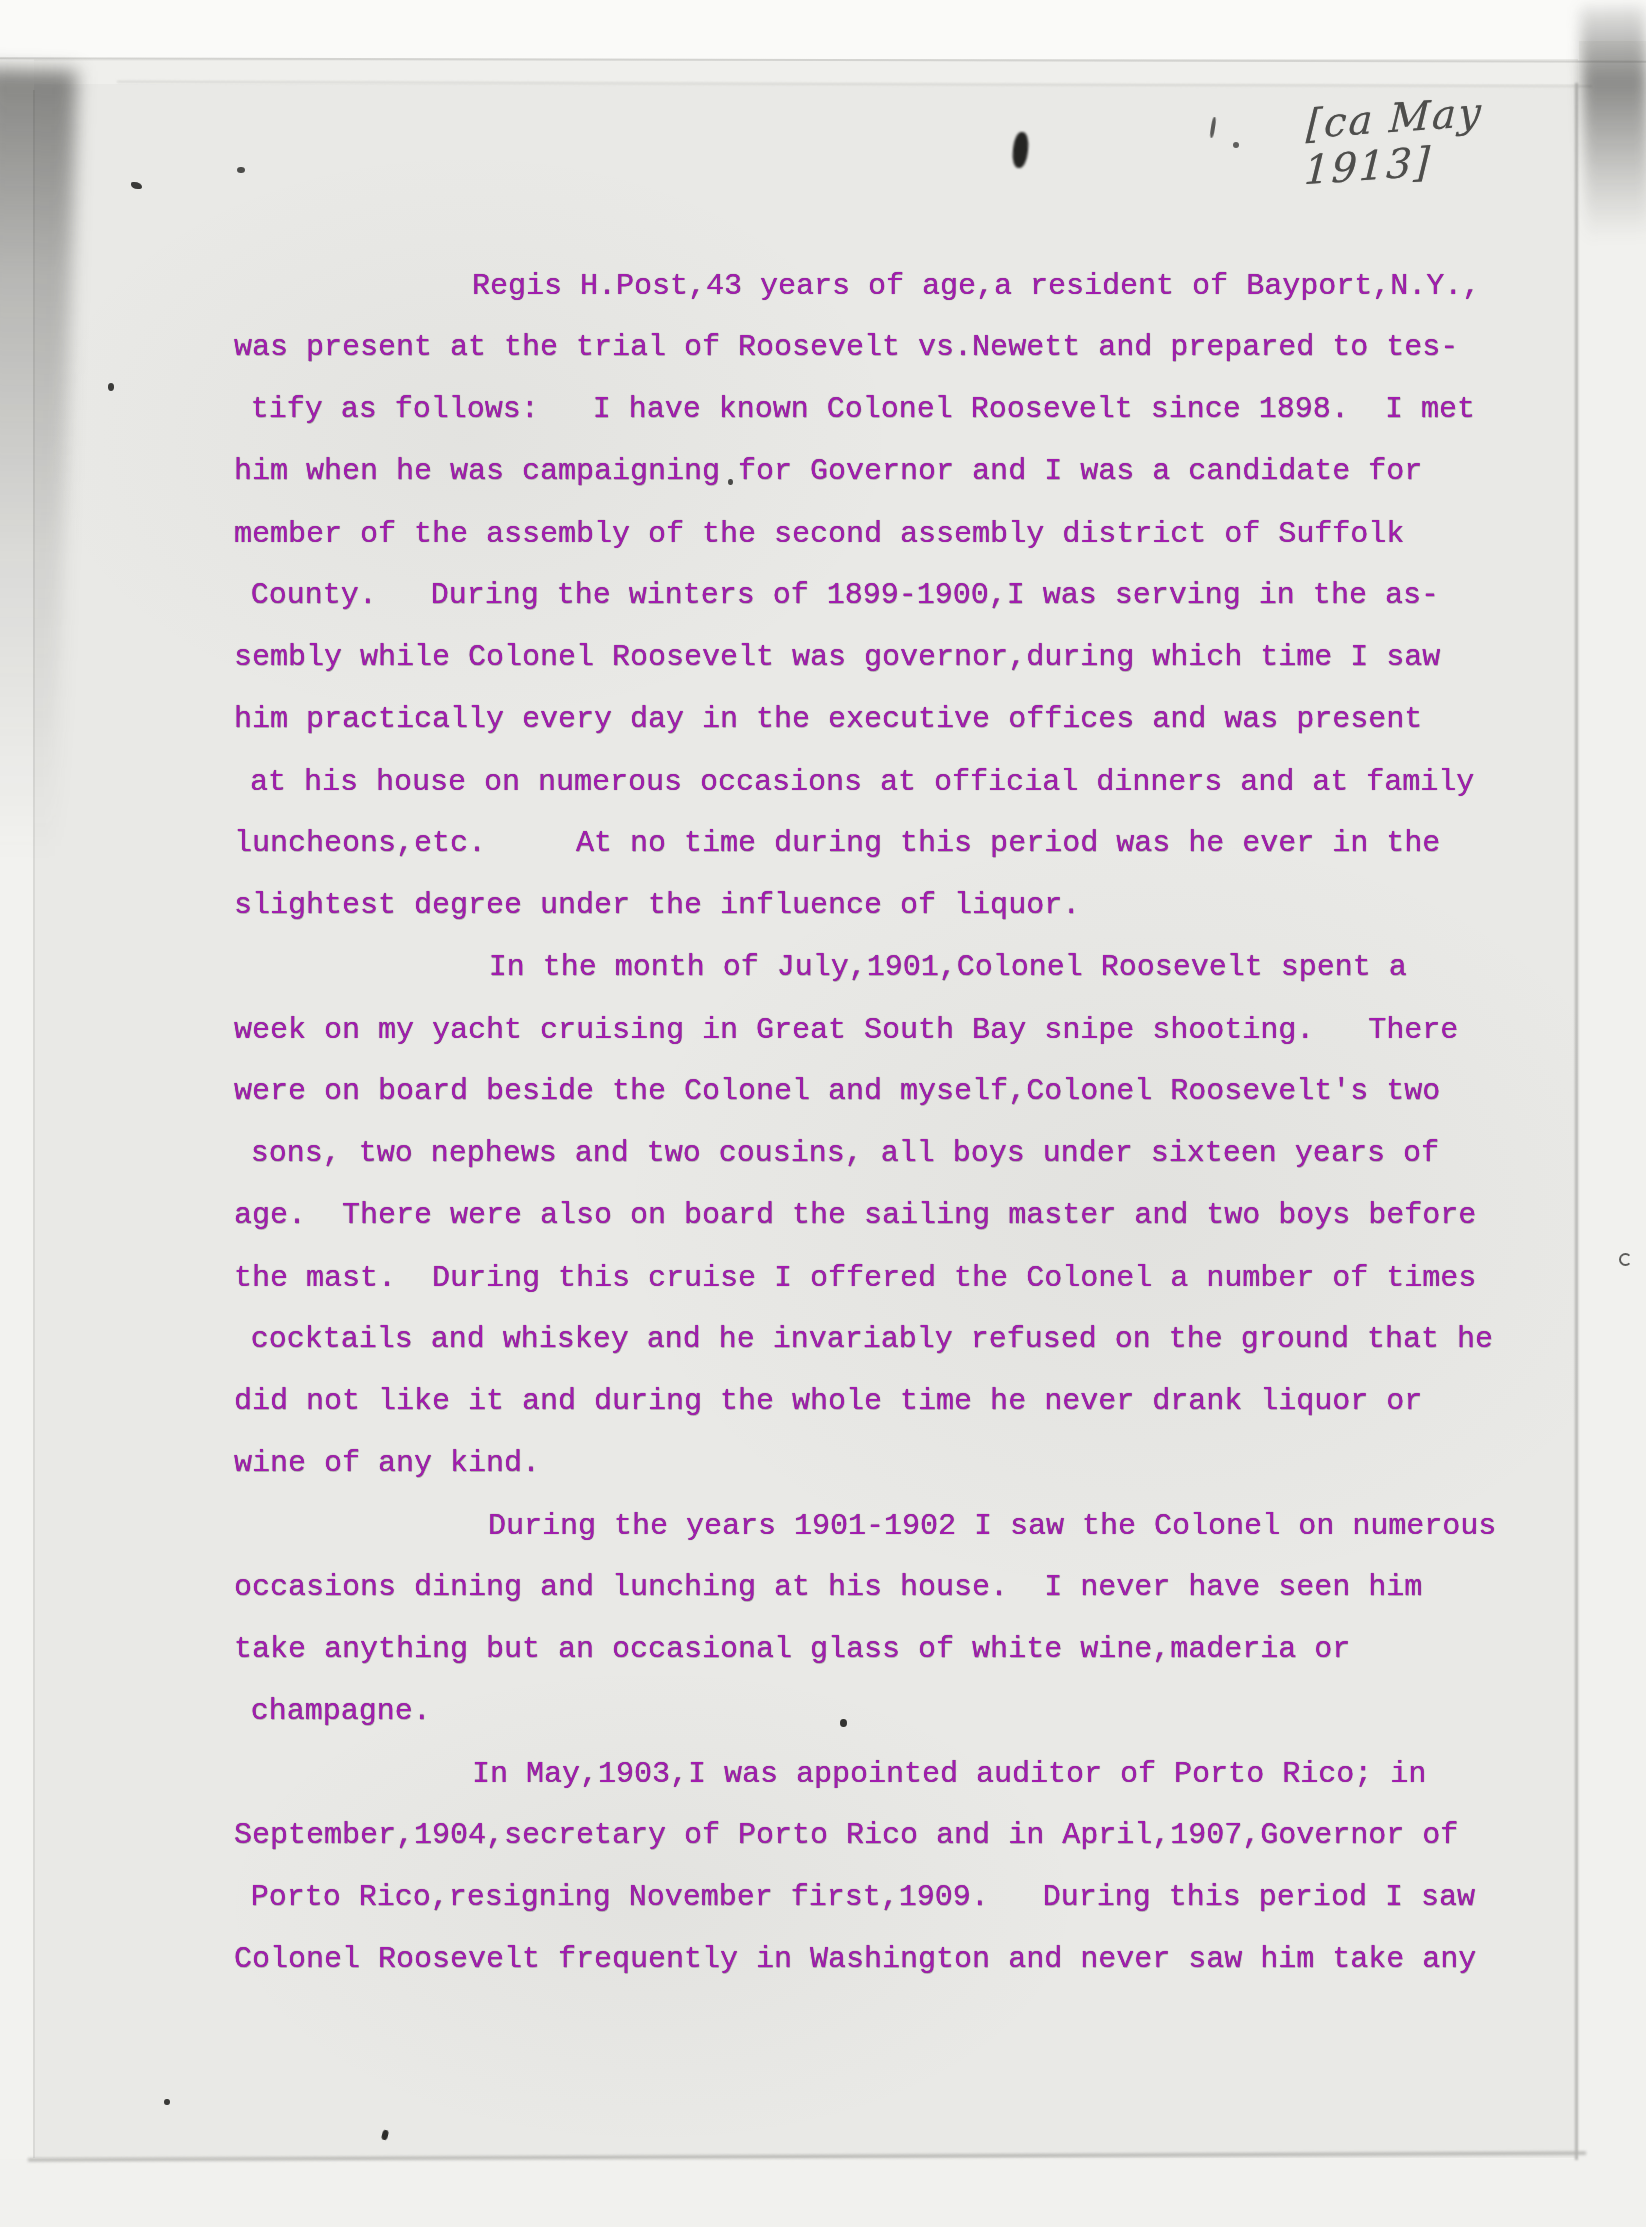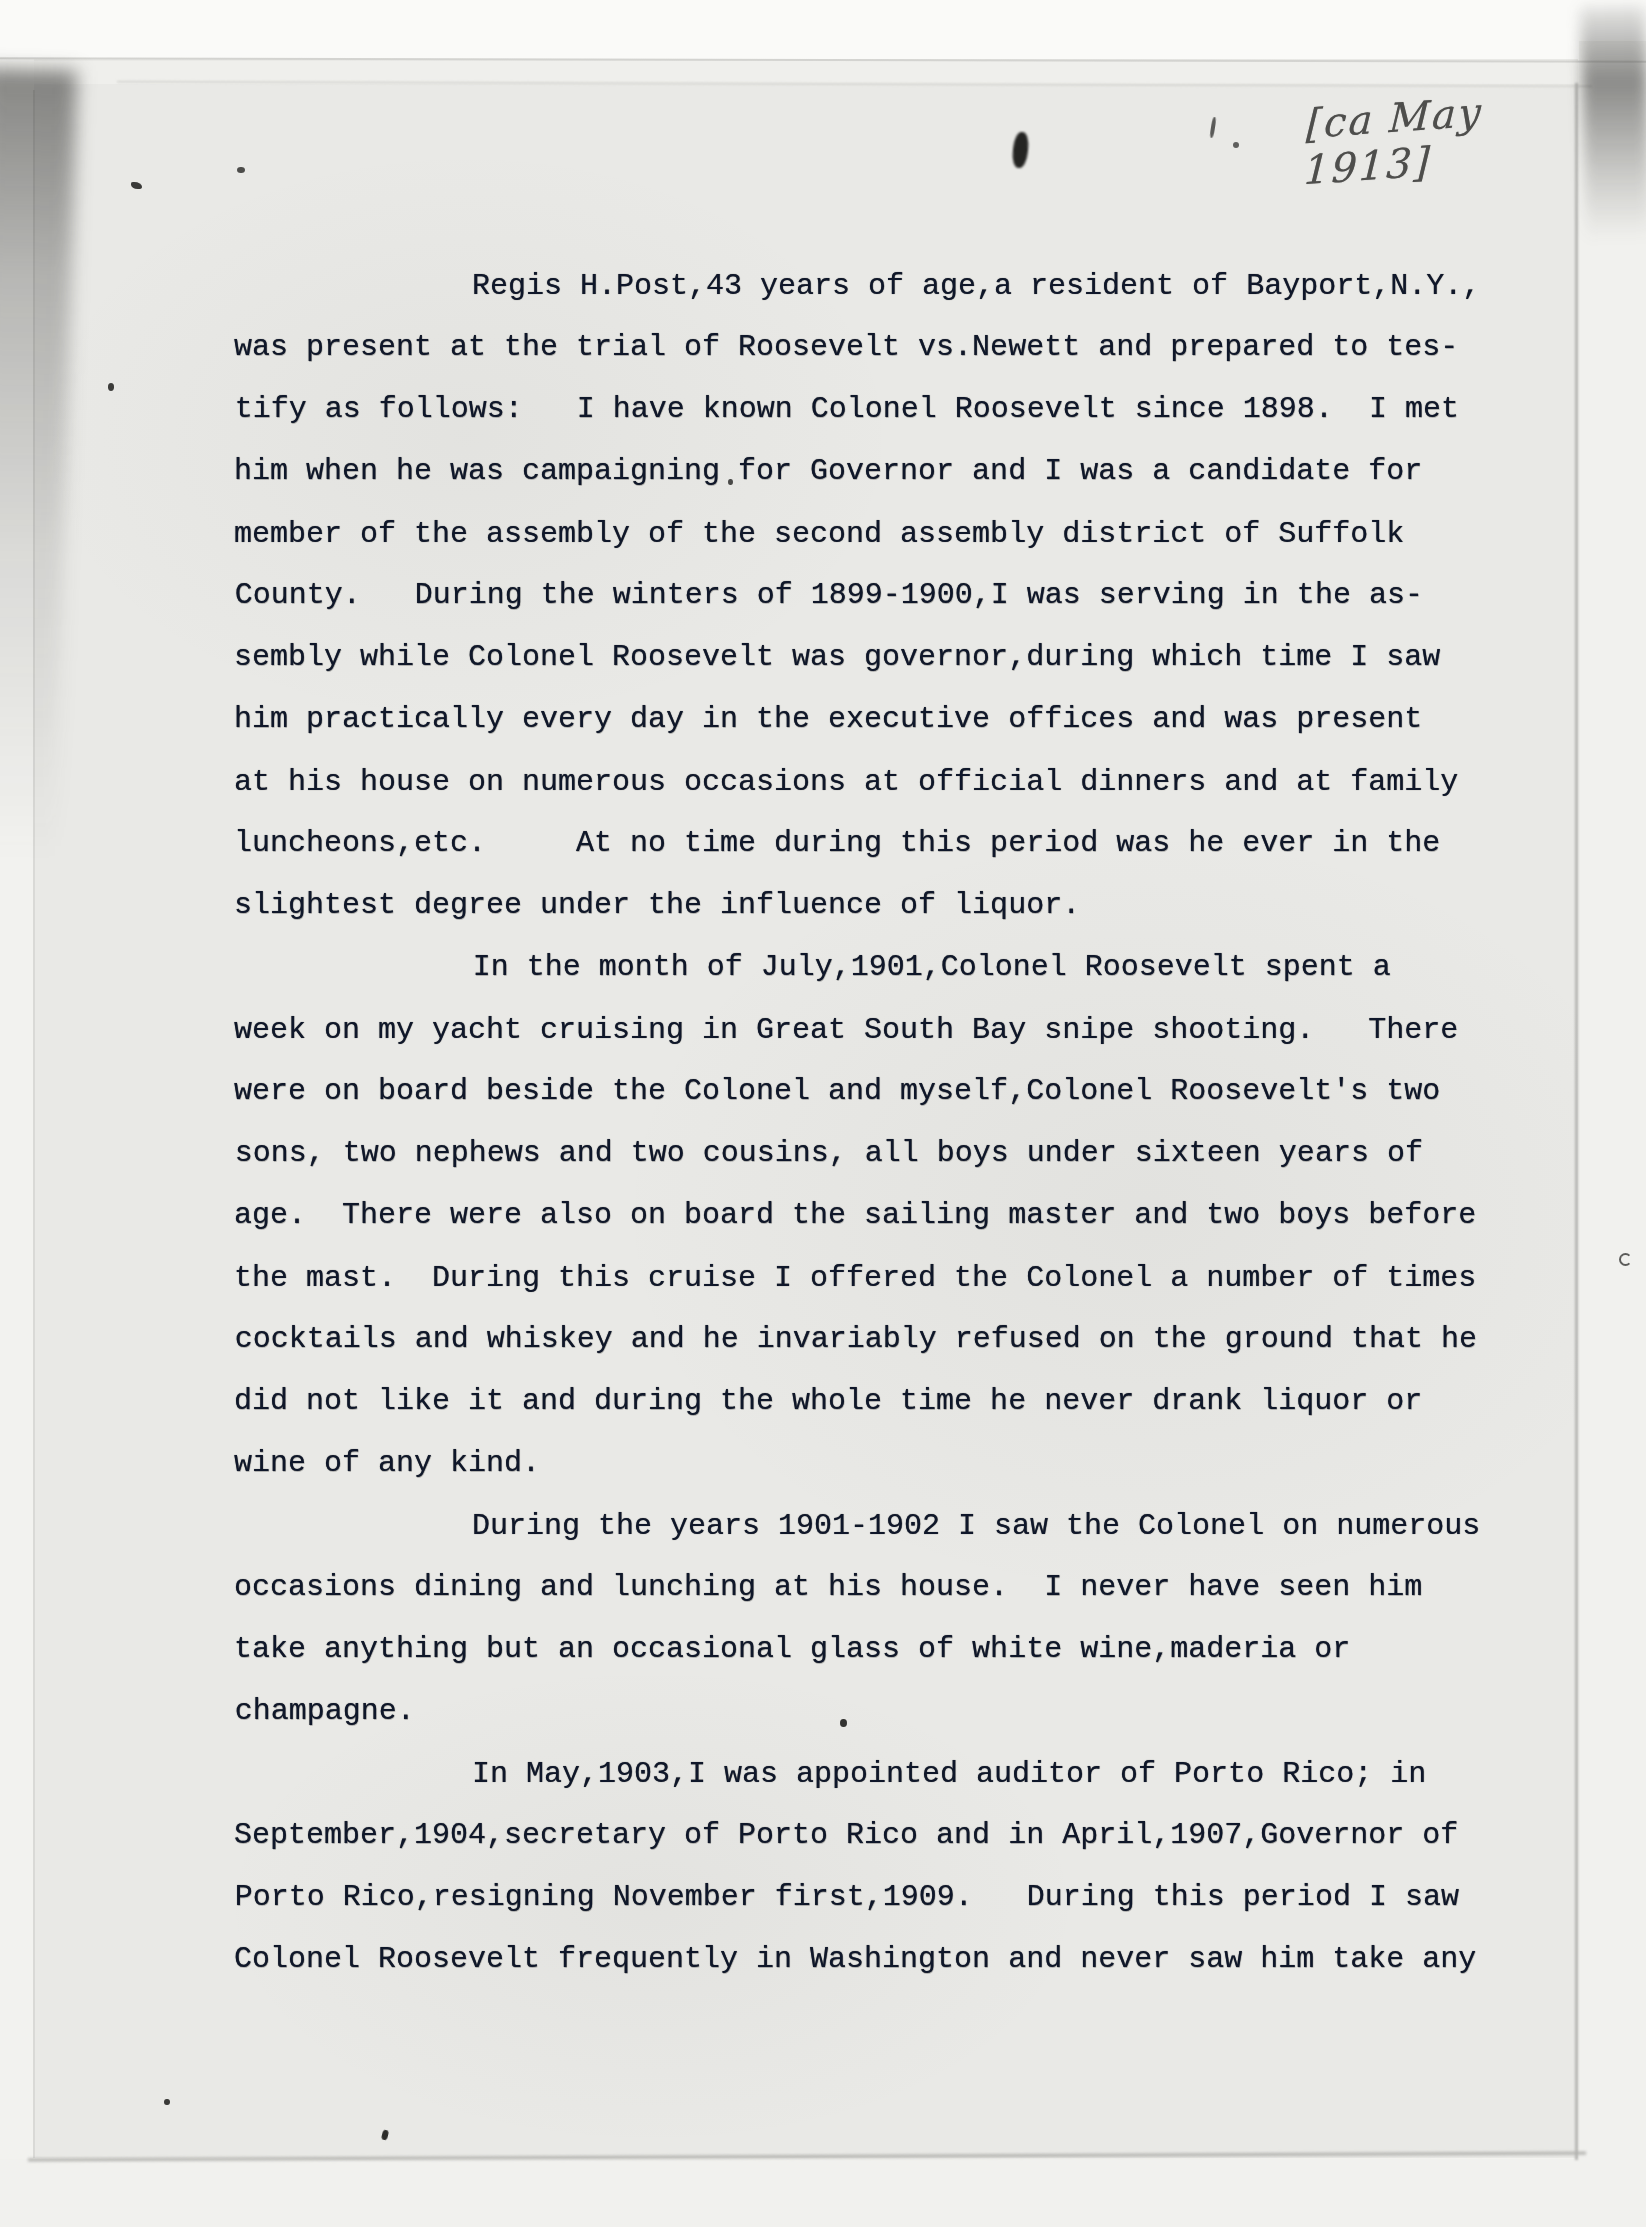--- a/index.html
+++ b/index.html
@@ -42,29 +42,29 @@
   }
   .shadow-topright{
     position:absolute;left:1583px;top:5.5px;width:65px;height:234px;
     background:linear-gradient(to bottom, rgba(55,55,53,0.10) 0%, rgba(55,55,53,0.55) 32%, rgba(55,55,53,0.18) 75%, transparent 100%);
     filter:blur(6.2px);transform:rotate(-1.5deg);
   }
 
   
   .text-block{
     position:absolute;left:234px;top:254px;width:1310px;
-    color:#0f172a;
+    color:#a21caf;
     font-size:30px;
     line-height:62px;
     white-space:pre;
     text-shadow:0 0 0.9px rgba(28,28,26,0.75), 0.5px 0.5px 0 rgba(28,28,26,0.22);
   }
   .tline{height:62px;}
   .tline.indent{padding-left:238px;}
-  .tline:nth-child(3n){transform:translateX(0.7px);}
+  .tline:nth-child(3n){transform:translateX(0.7px);margin-left:16px;}
   .tline:nth-child(4n+1){transform:translateY(0.7px);}
 
   
   .annotation{
     position:absolute;left:1305px;top:91px;width:290px;
     font-family:"DejaVu Serif", serif;font-style:italic;
     font-size:40px;color:#4e4e4c;letter-spacing:2.1px;
     transform:rotate(-4deg) skewX(-7deg);
     text-shadow:0 0 0.7px rgba(70,70,68,0.6);
   }

